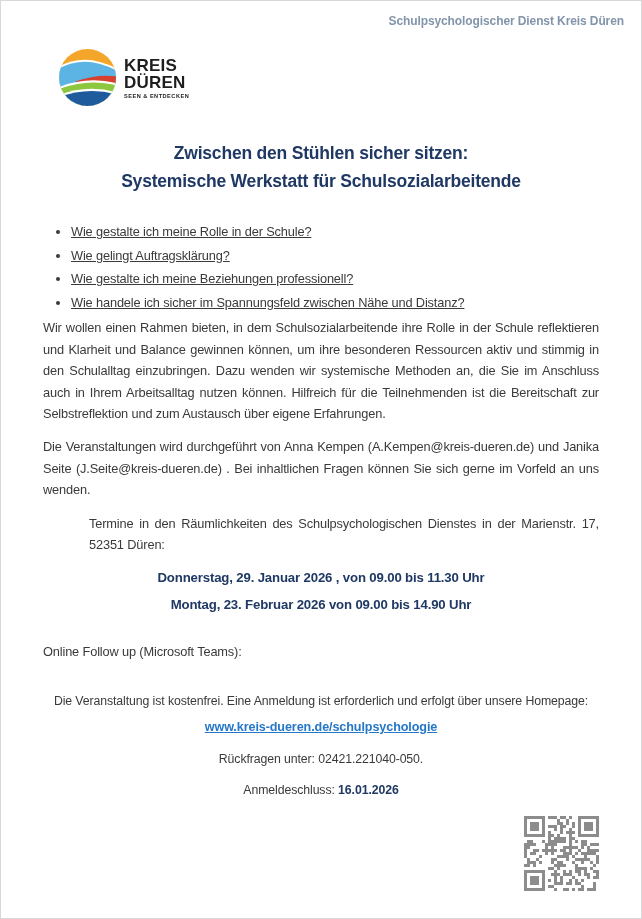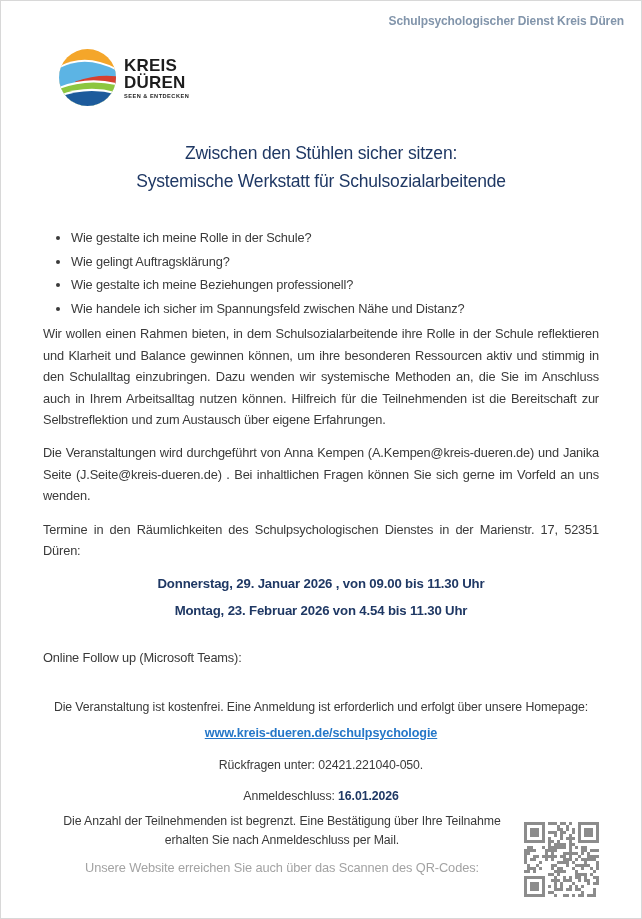--- a/index.html
+++ b/index.html
@@ -55,44 +55,44 @@
   }
 
   
   .title {
     position: absolute;
     top: 138px;
     left: 0;
     right: 0;
     text-align: center;
     color: #1f3864;
-    font-weight: normal;
+    font-weight: bold;
     font-size: 17.5px;
     line-height: 28px;
     letter-spacing: -0.2px;
   }
 
   
   .content {
     position: absolute;
     top: 207px;
     left: 42px;
     right: 42px;
     font-size: 12.8px;
     line-height: 21.4px;
     letter-spacing: -0.15px;
   }
 
   .intro-text { }
-  ul.bullets { margin-top: 18px; padding-left: 28px; }
+  ul.bullets { margin-top: 12px; padding-left: 28px; text-decoration: underline; }
   ul.bullets li { line-height: 23.6px; }
 
   .para { margin-top: 3px; text-align: justify; }
   .para + .para { margin-top: 12px; }
-  .venue { margin-top: 12px; text-align: justify; }
+  .venue { margin-top: 12px; text-align: justify; margin-left: 46px; }
 
   .date-line {
     margin-top: 14px;
     text-align: center;
     color: #1f3864;
     font-weight: bold;
     font-size: 13.2px;
     line-height: 17px;
   }
   .date-line.second { margin-top: 10px; }
@@ -169,40 +169,36 @@
       <li>Wie gestalte ich meine Beziehungen professionell?</li>
       <li>Wie handele ich sicher im Spannungsfeld zwischen Nähe und Distanz?</li>
     </ul>
 
     <p class="para">Wir wollen einen Rahmen bieten, in dem Schulsozialarbeitende ihre Rolle in der Schule reflektieren und Klarheit und Balance gewinnen können, um ihre besonderen Ressourcen aktiv und stimmig in den Schulalltag einzubringen. Dazu wenden wir systemische Methoden an, die Sie im Anschluss auch in Ihrem Arbeitsalltag nutzen können. Hilfreich für die Teilnehmenden ist die Bereitschaft zur Selbstreflektion und zum Austausch über eigene Erfahrungen.</p>
     <p class="para">Die Veranstaltungen wird durchgeführt von Anna Kempen (A.Kempen@kreis-dueren.de) und Janika Seite (J.Seite@kreis-dueren.de) . Bei inhaltlichen Fragen können Sie sich gerne im Vorfeld an uns wenden.</p>
 
     <p class="venue">Termine in den Räumlichkeiten des Schulpsychologischen Dienstes in der Marienstr. 17, 52351 Düren:</p>
 
     <div class="date-line">Donnerstag, 29. Januar 2026 , von 09.00 bis 11.30 Uhr</div>
-    <div class="date-line second">Montag, 23. Februar 2026 von 4.54 bis 11.30 Uhr</div>
+    <div class="date-line second">Montag, 23. Februar 2026 von 09.00 bis 14.90 Uhr</div>
 
     <div class="online-label">Online Follow up (Microsoft Teams):</div>
 
 
     <div class="small-center fee-note">Die Veranstaltung ist kostenfrei. Eine Anmeldung ist erforderlich und erfolgt über unsere Homepage:</div>
 
     <div class="small-center link-line">
       <a href="#">www.kreis-dueren.de/schulpsychologie</a>
     </div>
 
     <div class="small-center phone-note">Rückfragen unter: 02421.221040-050.</div>
 
     <div class="small-center deadline-line"><span>Anmeldeschluss: </span><span class="deadline-date">16.01.2026</span></div>
 
     <div class="footer-row">
-      <div class="footer-left">
-        <div class="small-center capacity-note">Die Anzahl der Teilnehmenden ist begrenzt. Eine Bestätigung über Ihre Teilnahme erhalten Sie nach Anmeldeschluss per Mail.</div>
-        <div class="small-center qr-note">Unsere Website erreichen Sie auch über das Scannen des QR-Codes:</div>
-      </div>
       <svg id="qr" class="qr-box" viewBox="0 0 25 25">
           <rect x="0" y="0" width="1" height="1" fill="#8c8c8c"></rect>
           <rect x="1" y="0" width="1" height="1" fill="#8c8c8c"></rect>
           <rect x="2" y="0" width="1" height="1" fill="#8c8c8c"></rect>
           <rect x="3" y="0" width="1" height="1" fill="#8c8c8c"></rect>
           <rect x="4" y="0" width="1" height="1" fill="#8c8c8c"></rect>
           <rect x="5" y="0" width="1" height="1" fill="#8c8c8c"></rect>
           <rect x="6" y="0" width="1" height="1" fill="#8c8c8c"></rect>
           <rect x="0" y="1" width="1" height="1" fill="#8c8c8c"></rect>
           <rect x="6" y="1" width="1" height="1" fill="#8c8c8c"></rect>

